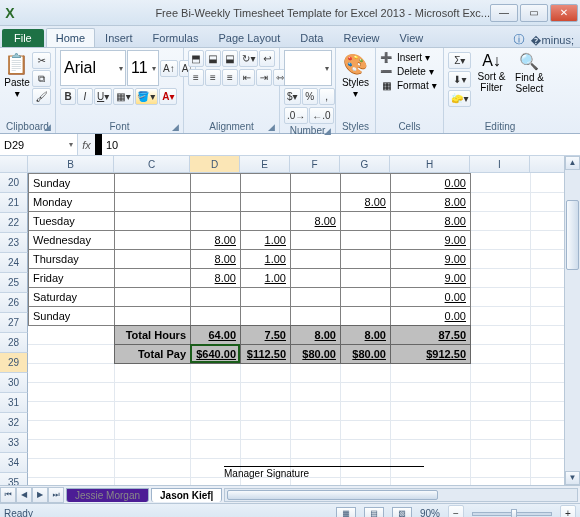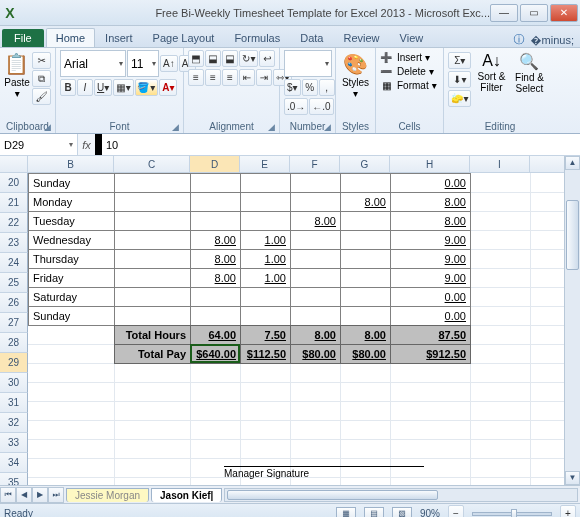--- a/index.html
+++ b/index.html
@@ -25,21 +25,21 @@
 .group { border-right: 1px solid #c5d4e4; padding: 2px 4px 1px; display: flex; flex-direction: column; }
 .group-body { flex: 1; display: flex; align-items: flex-start; gap: 2px; }
 .group-label { text-align: center; font-size: 10px; color: #4a657f; padding-top: 1px; position: relative; }
 .group-label .dlg { position: absolute; right: 0; bottom: 0; font-size: 9px; color: #6a87a4; }
 .bigbtn { display: flex; flex-direction: column; align-items: center; justify-content: center; width: 40px; gap: 2px; padding-top: 2px; }
 .bigbtn .ic { font-size: 20px; }
 .bigbtn .lbl { font-size: 10px; text-align: center; line-height: 1.05; }
 .stack { display: flex; flex-direction: column; gap: 1px; }
 .row { display: flex; gap: 1px; align-items: center; }
 .smallbtn { border: 1px solid #c5d4e4; background: linear-gradient(#fdfefe,#e9f0f8); min-width: 16px; height: 17px; font-size: 10px; display: inline-flex; align-items: center; justify-content: center; padding: 0 2px; border-radius: 2px; color: #333; }
-.combo { border: 1px solid #b8c8d8; background: #fff; height: 27px; font-size: 12px; padding: 0 14px 0 3px; position: relative; display: inline-flex; align-items: center; }
+.combo { border: 1px solid #b8c8d8; background: #fff; height: 36px; font-size: 16px; padding: 0 14px 0 3px; position: relative; display: inline-flex; align-items: center; }
 .combo::after { content: "▾"; position: absolute; right: 2px; font-size: 8px; color: #555; }
 
 
 .cellsrow { display: flex; align-items: center; gap: 3px; font-size: 10px; white-space: nowrap; }
 .cellsrow .ic { width: 14px; text-align: center; }
 
 
 .fxbar { height: 22px; display: flex; border-bottom: 1px solid #c5d4e4; background: #f2f6fb; font-size: 11px; }
 .namebox { width: 78px; border-right: 1px solid #c5d4e4; background: #fff; display: flex; align-items: center; padding: 0 4px; position: relative; }
 .namebox::after { content: "▾"; font-size: 8px; color: #666; position: absolute; right: 4px; }
@@ -71,21 +71,21 @@
 
 .activecell { position: absolute; border: 2px solid #1a5d1a; pointer-events: none; }
 
 .sigline { position: absolute; left: 196px; border-top: 1px solid #000; font-size: 10px; padding-top: 1px; width: 200px; }
 
 
 .sheetbar { height: 18px; background: #e8eef6; display: flex; align-items: center; font-size: 10px; border-top: 1px solid #b8c8d8; }
 .navbtns { display: flex; }
 .navbtn { width: 16px; height: 16px; border: 1px solid #b8c8d8; background: linear-gradient(#f7fafd,#e2eaf3); font-size: 8px; display: flex; align-items: center; justify-content: center; color: #3b5573; }
 .sheettab { padding: 1px 8px; border: 1px solid #9fb4cb; border-bottom: none; background: #fff; margin-left: 2px; border-radius: 0 0 3px 3px; }
-.sheettab.inactive { background: #fef9c3; color: #888; }
+.sheettab.inactive { background: #4c1d95; color: #888; }
 .hscroll { flex: 1; margin: 0 2px; height: 14px; background: #e2eaf3; border: 1px solid #b8c8d8; position: relative; }
 .hscroll .thumb { position: absolute; left: 2px; top: 1px; height: 10px; width: 60%; background: linear-gradient(#f7fafd,#cedceb); border: 1px solid #9fb4cb; border-radius: 2px; }
 
 
 .vscroll { position: absolute; right: 0; top: 156px; width: 16px; height: 329px; background: #e2eaf3; border-left: 1px solid #b8c8d8; }
 .vscroll .arr { height: 14px; background: linear-gradient(#f7fafd,#dce6f2); border: 1px solid #b8c8d8; font-size: 8px; text-align: center; line-height: 12px; color: #3b5573; }
 .vscroll .track { position: absolute; top: 14px; bottom: 14px; left: 0; right: 0; }
 .vscroll .thumb { position: absolute; left: 1px; right: 1px; top: 30px; height: 70px; background: linear-gradient(90deg,#f7fafd,#cedceb); border: 1px solid #9fb4cb; border-radius: 2px; }
 .vscroll .arr.dn { position: absolute; bottom: 0; left: 0; right: 0; }
 
@@ -106,22 +106,22 @@
     <div class="winbtn">—</div>
     <div class="winbtn">▭</div>
     <div class="winbtn close">✕</div>
   </div>
 </div>
 
 <div class="tabs">
   <div class="filetab">File</div>
   <div class="tab active">Home</div>
   <div class="tab">Insert</div>
+  <div class="tab">Formulas</div>
   <div class="tab">Page Layout</div>
-  <div class="tab">Formulas</div>
   <div class="tab">Data</div>
   <div class="tab">Review</div>
   <div class="tab">View</div>
   <div class="qat">
     <span style="color:#2766a8">ⓘ</span>
     <span>�minus;</span>
   </div>
 </div>
 
 <div class="ribbon">

